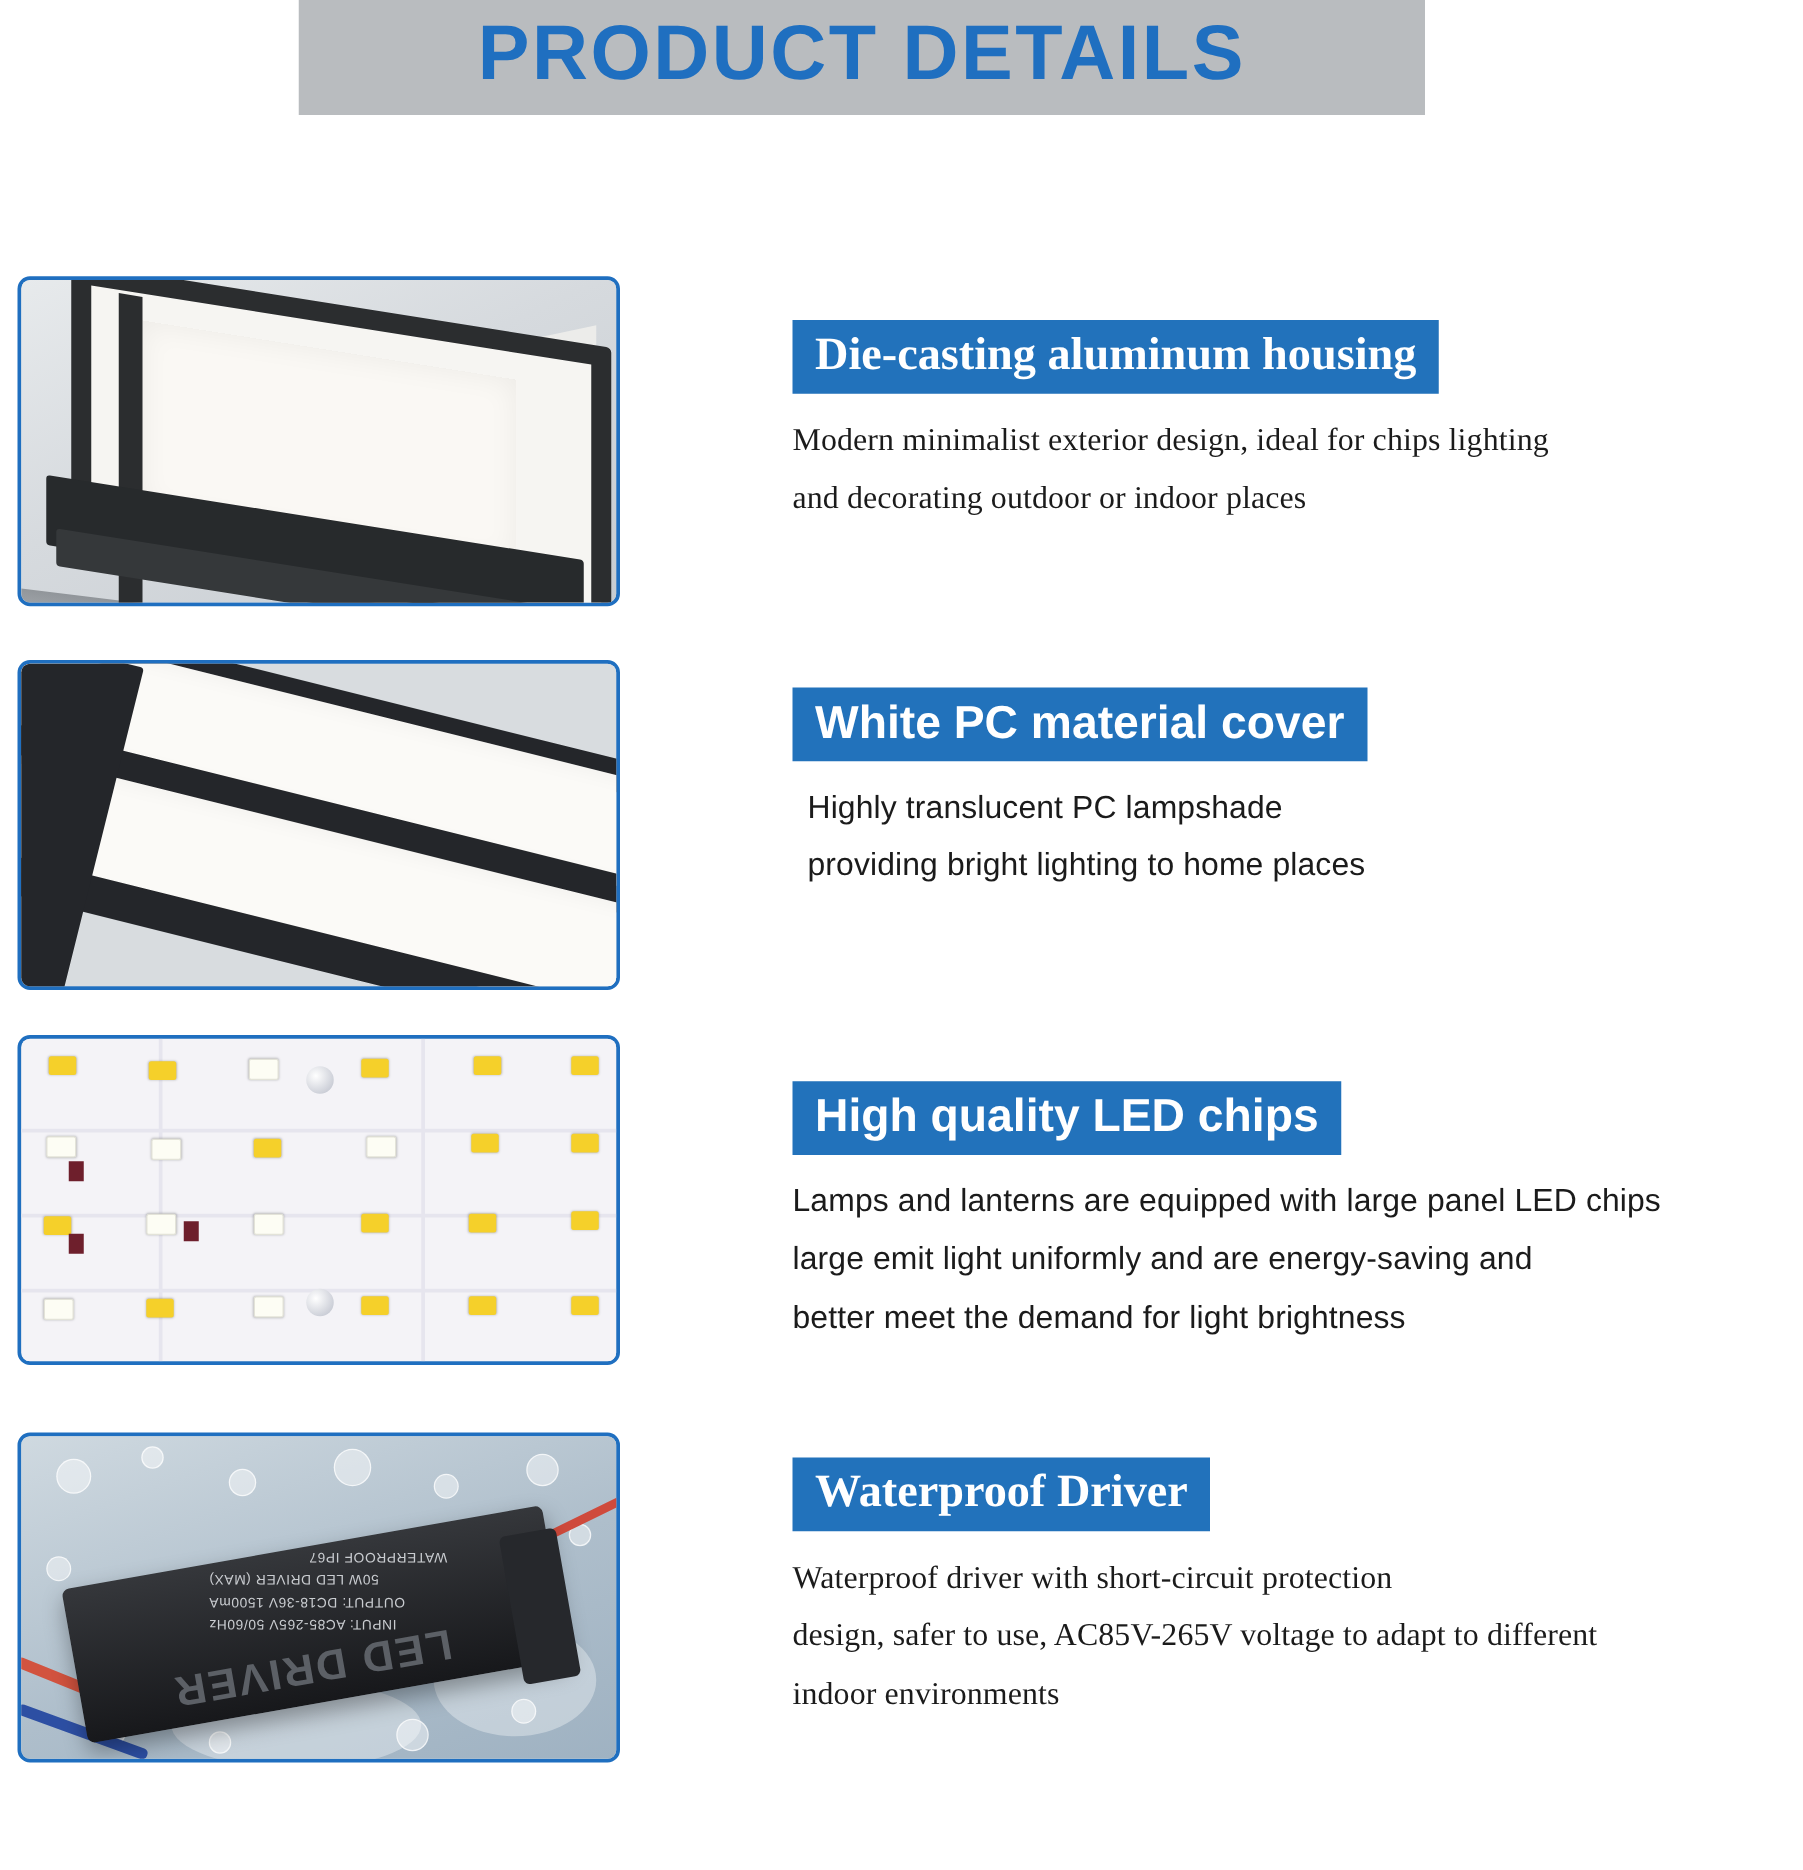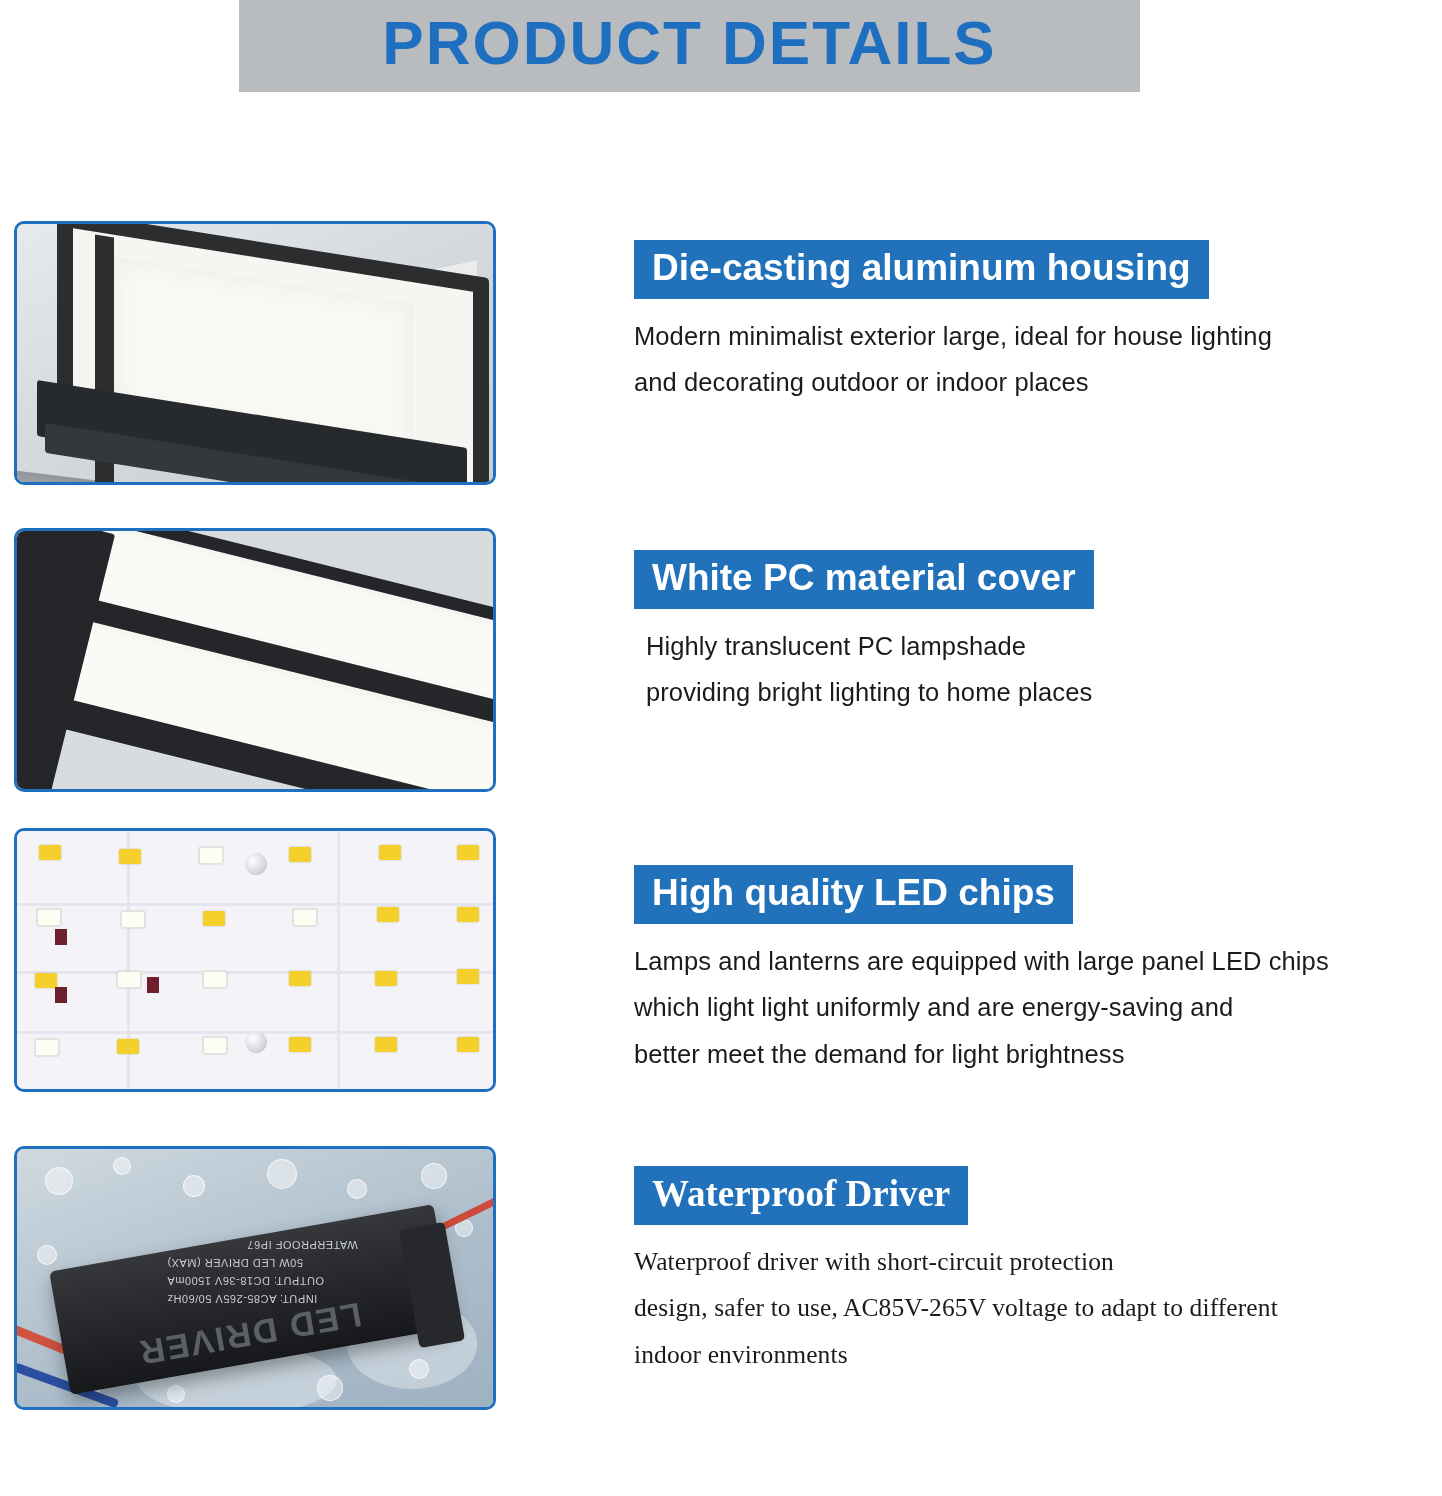--- a/index.html
+++ b/index.html
@@ -185,24 +185,24 @@
       <div class="i1-shadow"></div>
       <div class="i1-side"></div>
       <div class="i1-frame-outer"></div>
       <div class="i1-inner-panel"></div>
       <div class="i1-vert-bar"></div>
       <div class="i1-base"></div>
       <div class="i1-base2"></div>
     </div>
   </div>
 
-  <div class="text-col" style="top:240px;">
+  <div class="text-col" style="top:256px;font-family:Liberation Serif, serif;">
     <div class="label-chip">Die-casting aluminum housing</div>
     <div class="desc">
-      <div>Modern minimalist exterior large, ideal for house lighting</div>
+      <div>Modern minimalist exterior design, ideal for chips lighting</div>
       <div>and decorating outdoor or indoor places</div>
     </div>
   </div>
 </div>
 
 <div class="row" style="top:0;">
 
   <div class="thumb" style="top:528px; height:264px;">
     <div class="img2">
       <div class="i2-bar" style="left:-30px; top:20px; width:560px; height:26px; transform:rotate(14deg);"></div>
@@ -267,21 +267,21 @@
       <div class="resistor" style="left:130px; top:146px;"></div>
       <div class="hole" style="left:228px; top:22px;"></div>
       <div class="hole" style="left:228px; top:200px;"></div>
     </div>
   </div>
 
   <div class="text-col" style="top:832px;margin-top:33px;">
     <div class="label-chip">High quality LED chips</div>
     <div class="desc">
       <div>Lamps and lanterns are equipped with large panel LED chips</div>
-      <div>which light light uniformly and are energy-saving and</div>
+      <div>large emit light uniformly and are energy-saving and</div>
       <div>better meet the demand for light brightness</div>
     </div>
   </div>
 </div>
 
 <div class="row" style="top:0;">
 
   <div class="thumb" style="top:1146px; height:264px;">
     <div class="img4">
 

